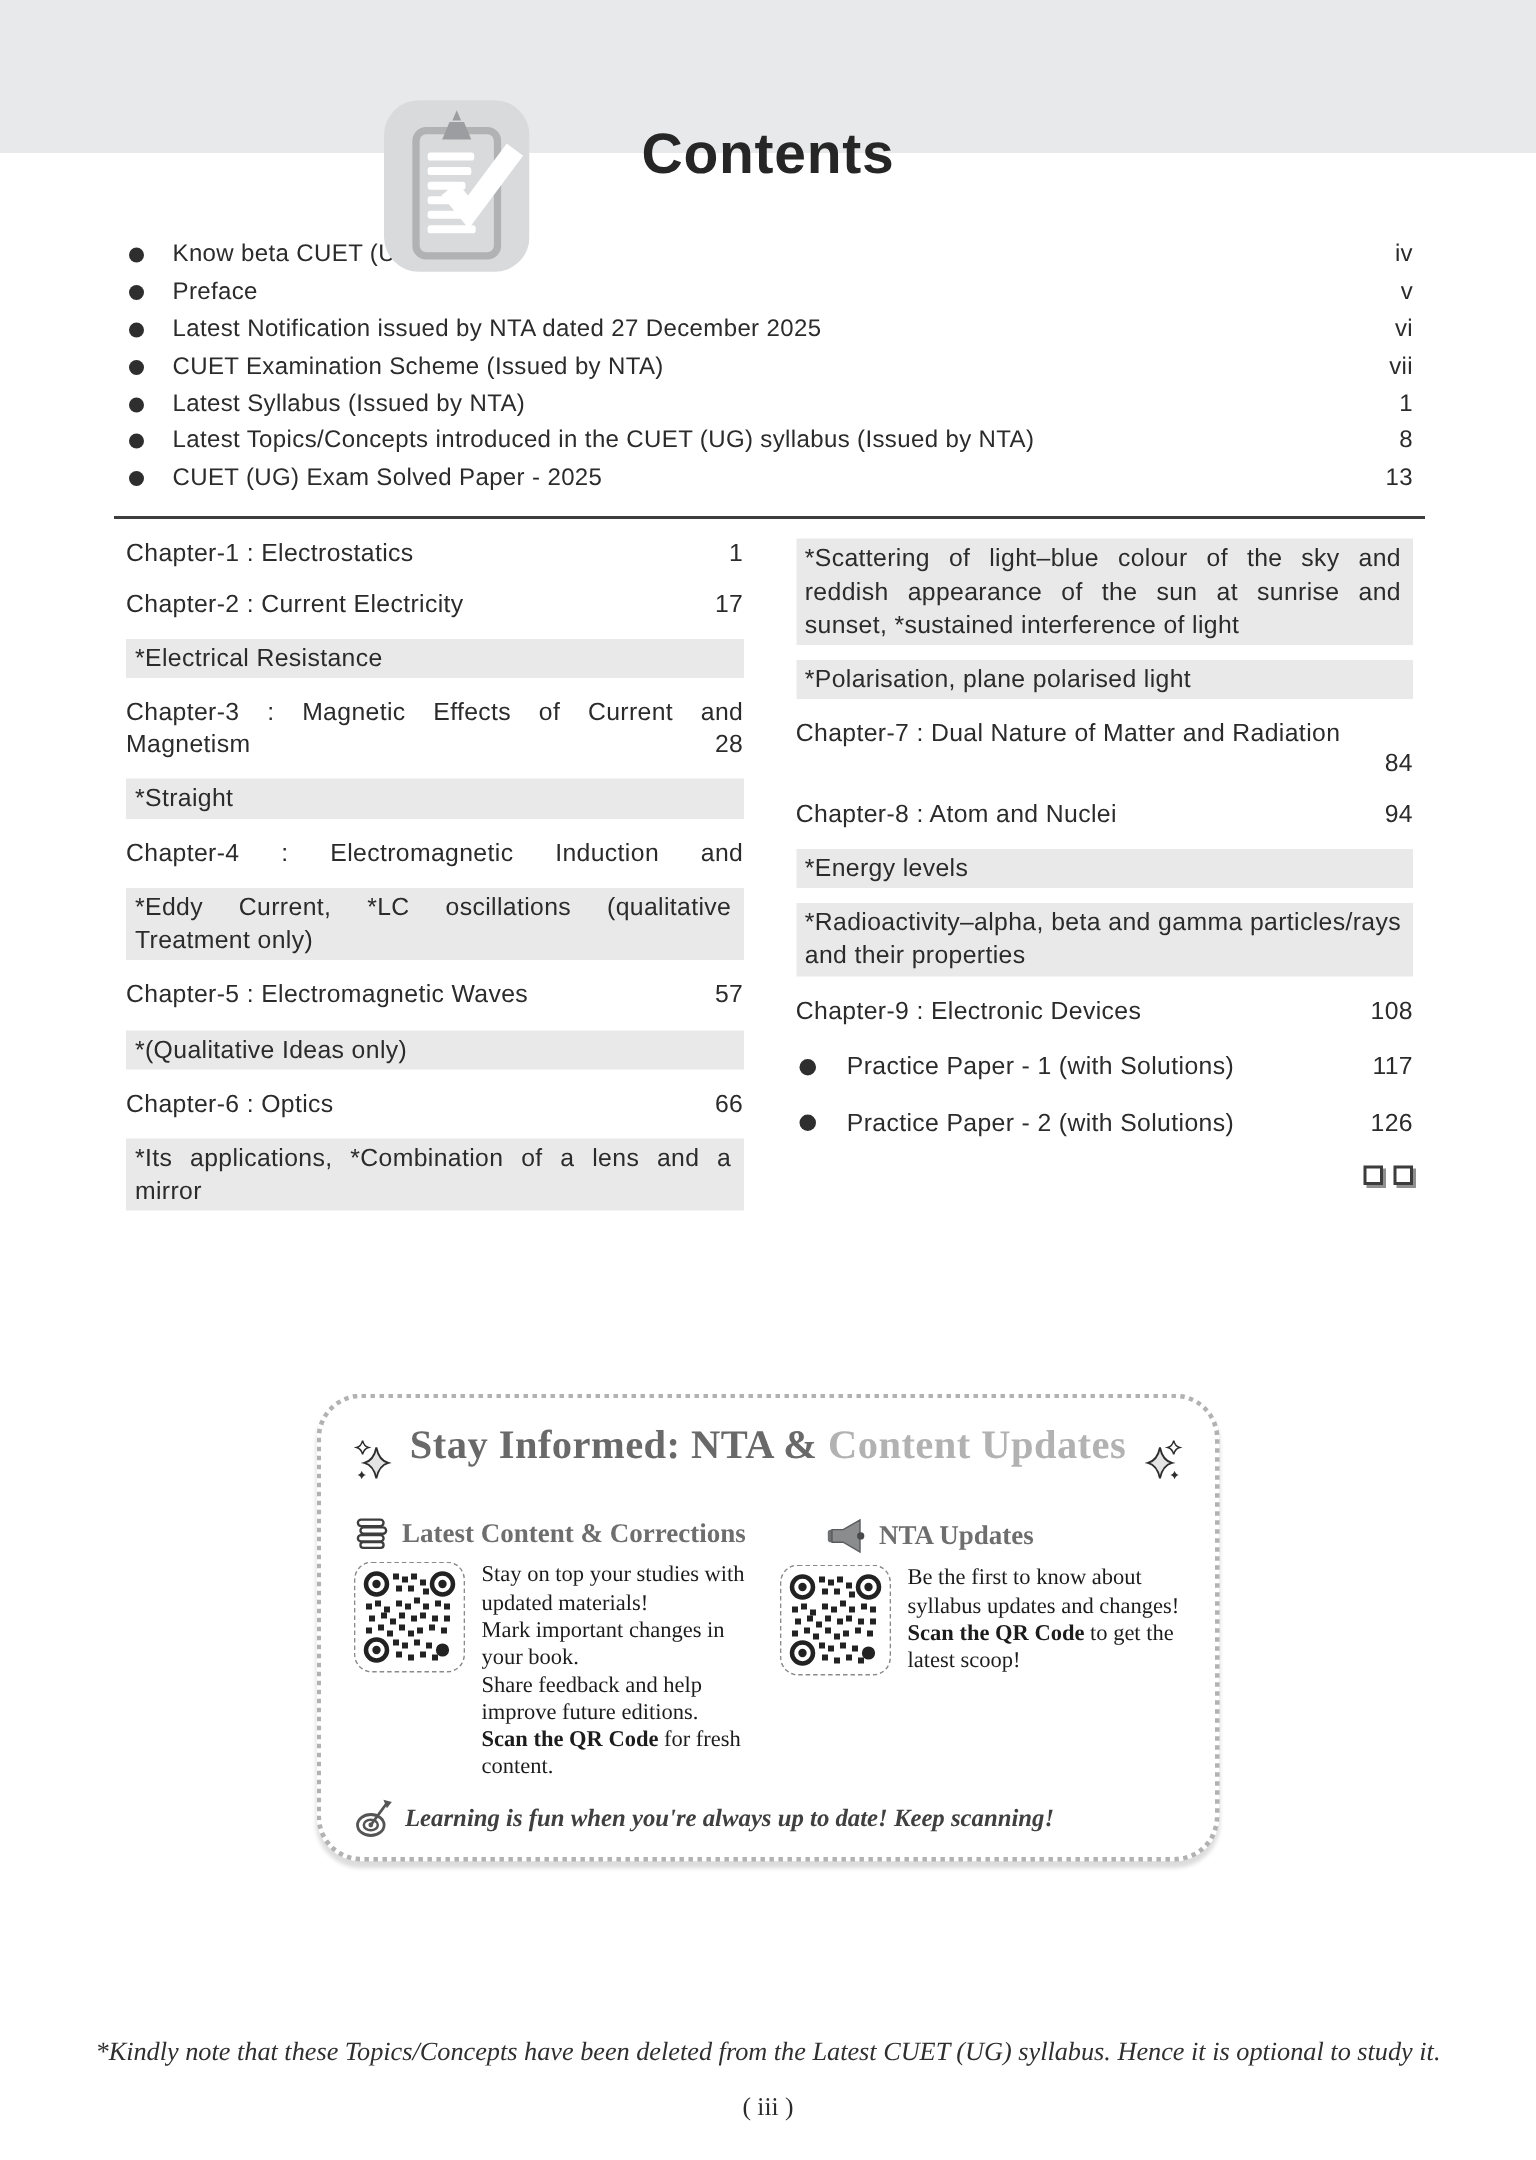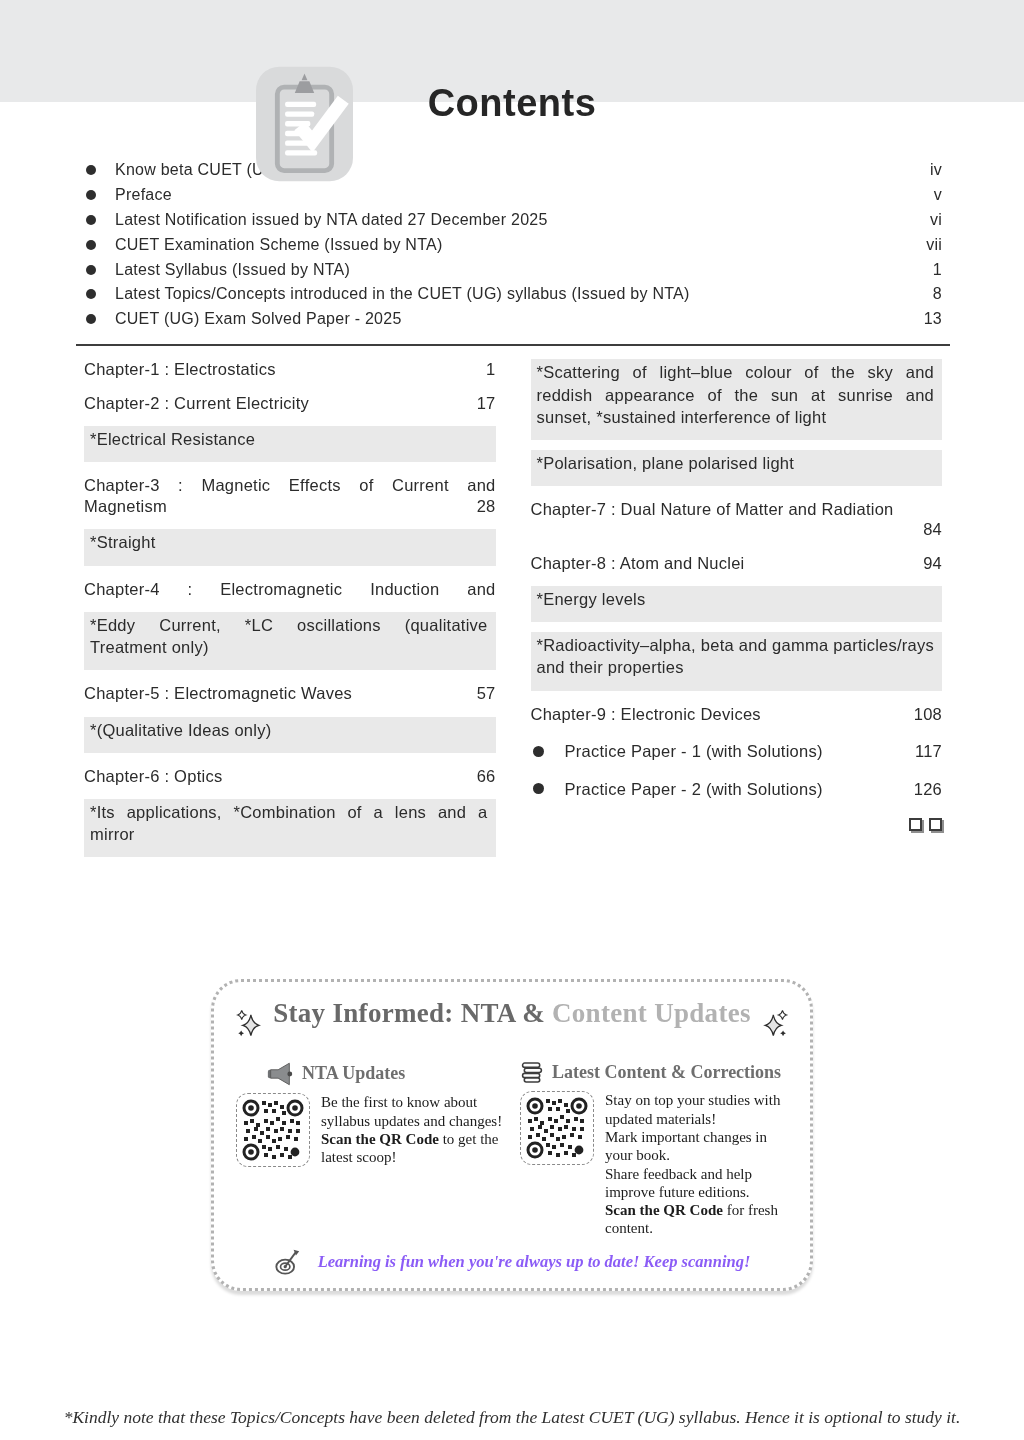--- a/index.html
+++ b/index.html
@@ -22,21 +22,21 @@
   
   .toc{display:flex;gap:35px;margin:6px 82px 0 84px;font-size:16.5px;letter-spacing:.25px;}
   .col{flex:1;min-width:0;}
   .entry{margin:13px 0;line-height:1.24;}
   .col > .entry:first-child{margin-top:7px;}
   .chapter{display:flex;}
   .ch-page{margin-left:auto;padding-left:8px;white-space:nowrap;}
   .ch-line1{text-align:justify;}
   .ch-line1.stretch{text-align-last:justify;-moz-text-align-last:justify;}
   .ch-line2{display:flex;}
-  .deleted{background:#e9e9e9;padding:2px 8px 12px 6px;margin:10px 0;text-align:justify;line-height:1.34;}
+  .deleted{background:#e9e9e9;padding:2px 8px 2px 6px;margin:10px 0;text-align:justify;line-height:1.34;}
   .practice{display:flex;align-items:center;margin:17px 0;}
   .p-dot{flex:none;width:11px;height:11px;border-radius:50%;background:#2e2e2e;margin:0 21px 0 2px;}
   .end-marks{text-align:right;margin-top:16px;}
   .sq{display:inline-block;width:9px;height:9px;border:2px solid #3c3c3c;background:#fff;
       box-shadow:2px 2px 0 #8f8f8f;margin-left:7px;}
 
   
   .updates-box{width:552px;margin:112px auto 0;background:#fff;border:3px dotted #b2b2b2;
     border-radius:30px;padding:16px 22px 12px;box-shadow:0 4px 3px rgba(0,0,0,.14);
     font-family:"Liberation Serif",serif;}
@@ -45,22 +45,22 @@
   .box-title .t-light{color:#b2b2b2;}
   .box-cols{display:flex;gap:16px;margin-top:13px;}
   .box-col{flex:1;min-width:0;}
   .box-heading{display:flex;align-items:center;gap:8px;font-weight:700;font-size:18px;color:#6e6e6e;}
   .box-heading.indent{margin-left:30px;}
   .box-body{display:flex;gap:11px;margin-top:7px;}
   .qr-wrap{flex:none;width:66px;height:66px;border:1.5px dashed #8a8a8a;border-radius:12px;padding:3px;}
   .qr-wrap svg{width:100%;height:100%;}
   .box-text{font-size:15px;line-height:1.22;color:#1c1c1c;}
   .box-text p{margin:0;}
-  .box-footer{display:flex;align-items:center;justify-content:center;gap:16px;margin-top:10px;
-    font-style:italic;font-weight:700;color:#8b5cf6;font-size:16.5px;}
+  .box-footer{display:flex;align-items:center;gap:6px;margin-top:10px;
+    font-style:italic;font-weight:700;color:#404040;font-size:16.5px;}
 
   
   .footnote{margin:116px 60px 0;text-align:center;font-family:"Liberation Serif",serif;
     font-style:italic;font-size:17.5px;color:#2f2f2f;}
   .page-num{margin-top:17px;text-align:center;font-family:"Liberation Serif",serif;font-size:17px;}
 </style>
 </head>
 <body>
 
 <div class="header">
@@ -200,20 +200,47 @@
     </svg>
     <h2><span>Stay Informed: NTA &amp;</span> <span class="t-light">Content Updates</span></h2>
     <svg width="42" height="50" viewBox="0 0 44 52" style="transform:scaleX(-1)">
       <path d="M10 4 Q11.5 10.5 17 12 Q11.5 13.5 10 20 Q8.5 13.5 3 12 Q8.5 10.5 10 4 Z" fill="#ffffff" stroke="#2e2e2e" stroke-width="1.8"></path>
       <path d="M26 12 Q29 27 40 30 Q29 33 26 48 Q23 33 12 30 Q23 27 26 12 Z" fill="#e4e4e4" stroke="#2e2e2e" stroke-width="2.2"></path>
       <path d="M9 39 Q10 43 14 44 Q10 45 9 49 Q8 45 4 44 Q8 43 9 39 Z" fill="#2e2e2e"></path>
     </svg>
   </div>
 
   <div class="box-cols">
+    <div class="box-col">
+      <div class="box-heading">
+        <svg width="24" height="23" viewBox="0 0 28 25">
+          <g stroke="#3d3d3d" stroke-width="1.8" fill="#fdfdfd">
+            <rect x="3" y="1.5" width="20" height="5" rx="2.5"></rect>
+            <rect x="5" y="7.5" width="20" height="5" rx="2.5"></rect>
+            <rect x="3" y="13.5" width="20" height="5" rx="2.5"></rect>
+            <rect x="5" y="19" width="18" height="4.5" rx="2.2"></rect>
+          </g>
+        </svg>
+        <span>Latest Content &amp; Corrections</span>
+      </div>
+      <div class="box-body">
+        <div class="qr-wrap">
+          <svg viewBox="0 0 33 33">
+              <use href="#qrpat"></use>
+            </svg>
+        </div>
+        <div class="box-text">
+          <p>Stay on top your studies with updated materials!</p>
+          <p>Mark important changes in your book.</p>
+          <p>Share feedback and help improve future editions.</p>
+          <p><b>Scan the QR Code</b><span> for fresh content.</span></p>
+        </div>
+      </div>
+    </div>
+
     <div class="box-col">
       <div class="box-heading indent">
         <svg width="28" height="25" viewBox="0 0 30 26">
           <rect x="2" y="9" width="5" height="9" rx="2" fill="#6f7173"></rect>
           <path d="M5 9 L13 9 L25 2 L25 25 L13 18 L5 18 Z" fill="#8a8c8e" stroke="#5a5a5a" stroke-width="1"></path>
           <circle cx="25.5" cy="13.5" r="2.6" fill="#4a4a4a"></circle>
         </svg>
         <span>NTA Updates</span>
       </div>
       <div class="box-body">
@@ -272,47 +299,20 @@
                   <rect x="24" y="29" width="2" height="2"></rect>
               </g>
             </g>
           </svg>
         </div>
         <div class="box-text">
           <p><span>Be the first to know about syllabus updates and changes!</span> <b>Scan the QR Code</b><span> to get the latest scoop!</span></p>
         </div>
       </div>
     </div>
-
-    <div class="box-col">
-      <div class="box-heading">
-        <svg width="24" height="23" viewBox="0 0 28 25">
-          <g stroke="#3d3d3d" stroke-width="1.8" fill="#fdfdfd">
-            <rect x="3" y="1.5" width="20" height="5" rx="2.5"></rect>
-            <rect x="5" y="7.5" width="20" height="5" rx="2.5"></rect>
-            <rect x="3" y="13.5" width="20" height="5" rx="2.5"></rect>
-            <rect x="5" y="19" width="18" height="4.5" rx="2.2"></rect>
-          </g>
-        </svg>
-        <span>Latest Content &amp; Corrections</span>
-      </div>
-      <div class="box-body">
-        <div class="qr-wrap">
-          <svg viewBox="0 0 33 33">
-              <use href="#qrpat"></use>
-            </svg>
-        </div>
-        <div class="box-text">
-          <p>Stay on top your studies with updated materials!</p>
-          <p>Mark important changes in your book.</p>
-          <p>Share feedback and help improve future editions.</p>
-          <p><b>Scan the QR Code</b><span> for fresh content.</span></p>
-        </div>
-      </div>
-    </div>
   </div>
 
   <div class="box-footer">
     <svg width="28" height="28" viewBox="0 0 30 30">
       <ellipse cx="12" cy="20" rx="9.5" ry="7.5" fill="none" stroke="#555" stroke-width="2"></ellipse>
       <ellipse cx="12" cy="20" rx="5" ry="3.8" fill="none" stroke="#555" stroke-width="1.8"></ellipse>
       <circle cx="12" cy="20" r="1.7" fill="#555"></circle>
       <line x1="12" y1="20" x2="23" y2="5" stroke="#555" stroke-width="2"></line>
       <path d="M21 2 l6 1.5 l-3.5 4.5 z" fill="#555"></path>
     </svg>

